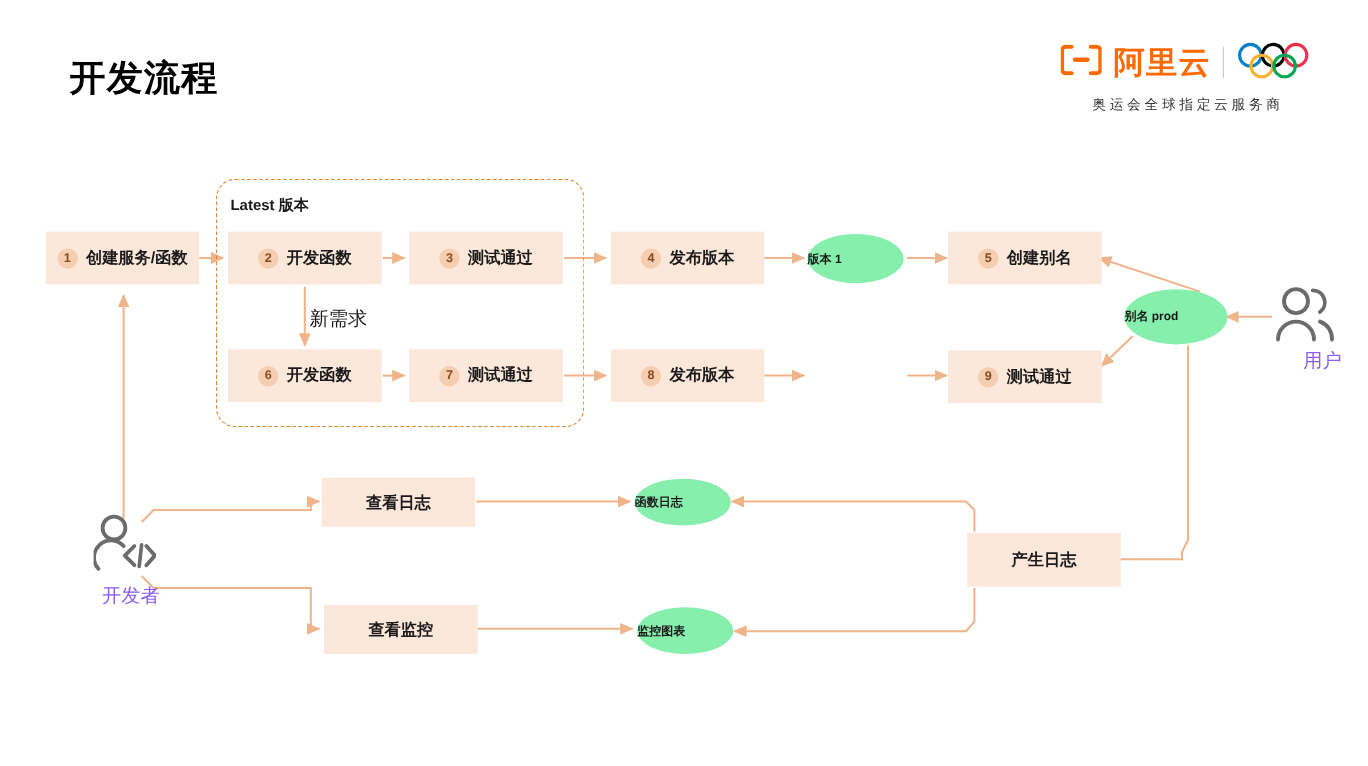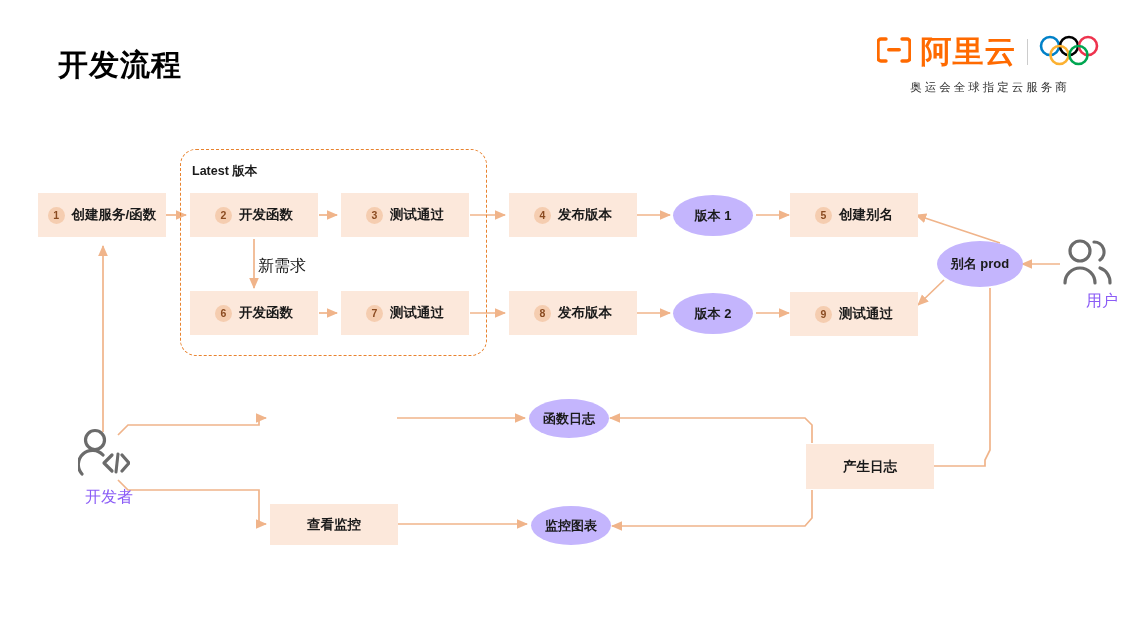--- a/index.html
+++ b/index.html
@@ -34,21 +34,21 @@
     text-align: center;
   }
   #brand-row {
     display: flex;
     align-items: center;
     justify-content: center;
     gap: 10px;
     height: 40px;
   }
   #brand-name {
-    font-size: 31px;
+    font-size: 26px;
     font-weight: bold;
     color: #ff6a00;
     letter-spacing: 1px;
   }
   #brand-divider {
     width: 1px;
     height: 26px;
     background: #cccccc;
   }
   #brand-tagline {
@@ -89,26 +89,25 @@
     font-weight: bold;
     display: inline-flex;
     align-items: center;
     justify-content: center;
     margin-right: 7px;
     flex: 0 0 auto;
   }
 
   .node-ellipse {
     position: absolute;
-    background: #c4b5fd;
+    background: #86efac;
     border-radius: 50%;
     display: flex;
     align-items: center;
-    justify-content: center;
-    font-size: 13px;
+    font-size: 10px;
     font-weight: bold;
     color: #1a1a1a;
     box-sizing: border-box;
   }
 
   .group-box {
     position: absolute;
     border: 1.6px dashed #e8822e;
     border-radius: 16px;
     box-sizing: border-box;
@@ -259,33 +258,33 @@
   <div class="node-box" style="left:341px; top:291px; width:128px; height:44px;">
     <span class="badge">7</span>
     <span>测试通过</span>
   </div>
 
   <div class="node-box" style="left:509px; top:291px; width:128px; height:44px;">
     <span class="badge">8</span>
     <span>发布版本</span>
   </div>
 
-  <div class="node-ellipse" style="left:673px; top:293px; width:80px; height:41px;">
-    <span>版本 2</span>
-  </div>
 
   <div class="node-box" style="left:790px; top:292px; width:128px; height:44px;">
     <span class="badge">9</span>
     <span>测试通过</span>
   </div>
 
   <div class="node-ellipse" style="left:937px; top:241px; width:86px; height:46px;">
     <span>别名 prod</span>
   </div>
 
+  <div class="node-box" style="left:268px; top:398px; width:128px; height:41px;">
+    <span>查看日志</span>
+  </div>
 
   <div class="node-ellipse" style="left:529px; top:399px; width:80px; height:39px;">
     <span>函数日志</span>
   </div>
 
   <div class="node-box" style="left:790px; top:444px; width:128px; height:45px;margin-left:16px;">
     <span>产生日志</span>
   </div>
 
   <div class="node-box" style="left:270px; top:504px; width:128px; height:41px;">

